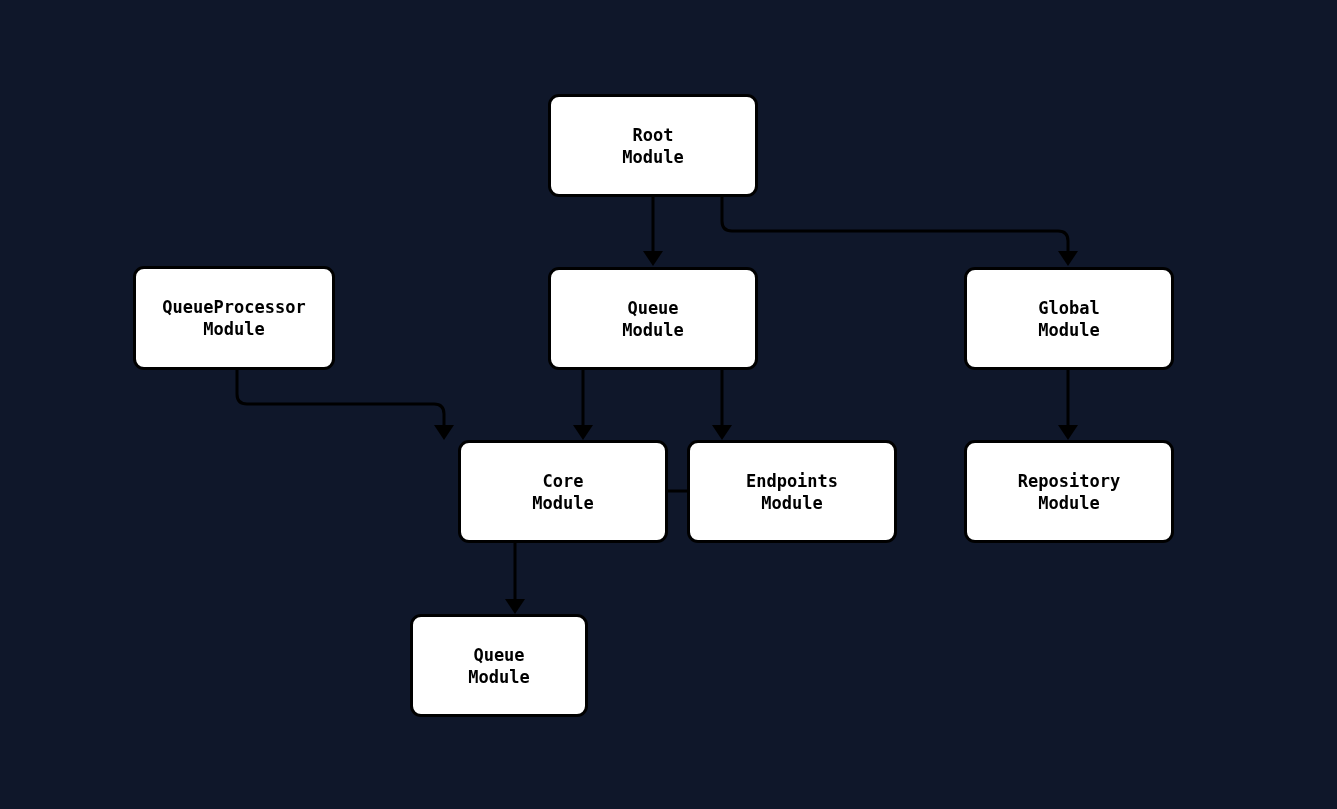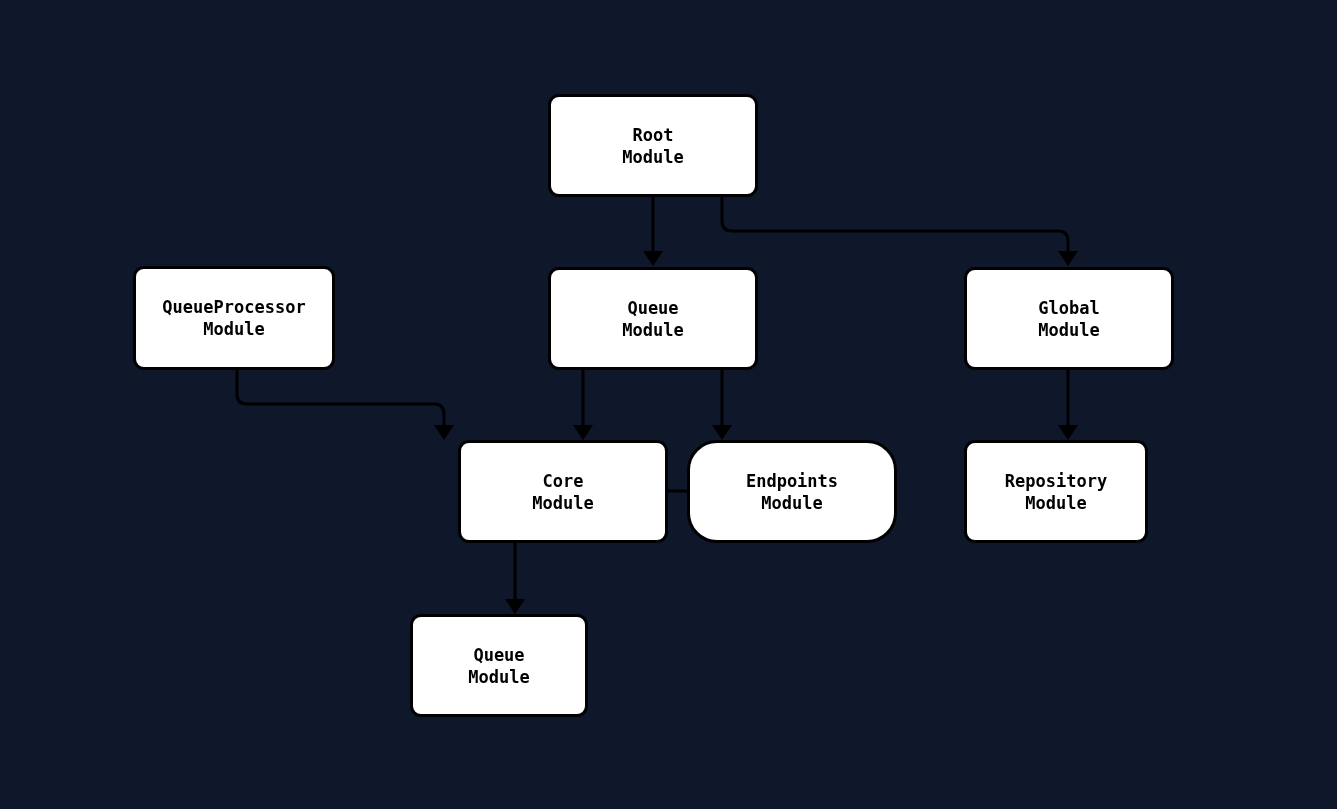--- a/index.html
+++ b/index.html
@@ -107,26 +107,26 @@
   <div class="node" style="left: 964px; top: 267px; width: 210px; height: 103px; border-width: 3px; border-color: rgb(0, 0, 0);">
     <span class="node-line">Global</span>
     <span class="node-line">Module</span>
   </div>
 
   <div class="node" style="left: 410px; top: 440px; width: 210px; height: 103px; border-width: 3px; border-color: rgb(0, 0, 0); margin-left: 48px;">
     <span class="node-line">Core</span>
     <span class="node-line">Module</span>
   </div>
 
-  <div class="node" style="left: 687px; top: 440px; width: 210px; height: 103px; border-width: 3px; border-color: rgb(0, 0, 0); border-radius: 30px;">
+  <div class="node" style="left: 687px; top: 440px; width: 210px; height: 103px; border-width: 3px; border-color: rgb(0, 0, 0);">
     <span class="node-line">Endpoints</span>
     <span class="node-line">Module</span>
   </div>
 
-  <div class="node" style="left: 964px; top: 440px; width: 184px; height: 103px; border-width: 3px; border-color: rgb(0, 0, 0);">
+  <div class="node" style="left: 964px; top: 440px; width: 210px; height: 103px; border-width: 3px; border-color: rgb(0, 0, 0);">
     <span class="node-line">Repository</span>
     <span class="node-line">Module</span>
   </div>
 
   <div class="node" style="left: 410px; top: 614px; width: 178px; height: 103px; border-width: 3px; border-color: rgb(0, 0, 0);">
     <span class="node-line">Queue</span>
     <span class="node-line">Module</span>
   </div>
 
 </div>

